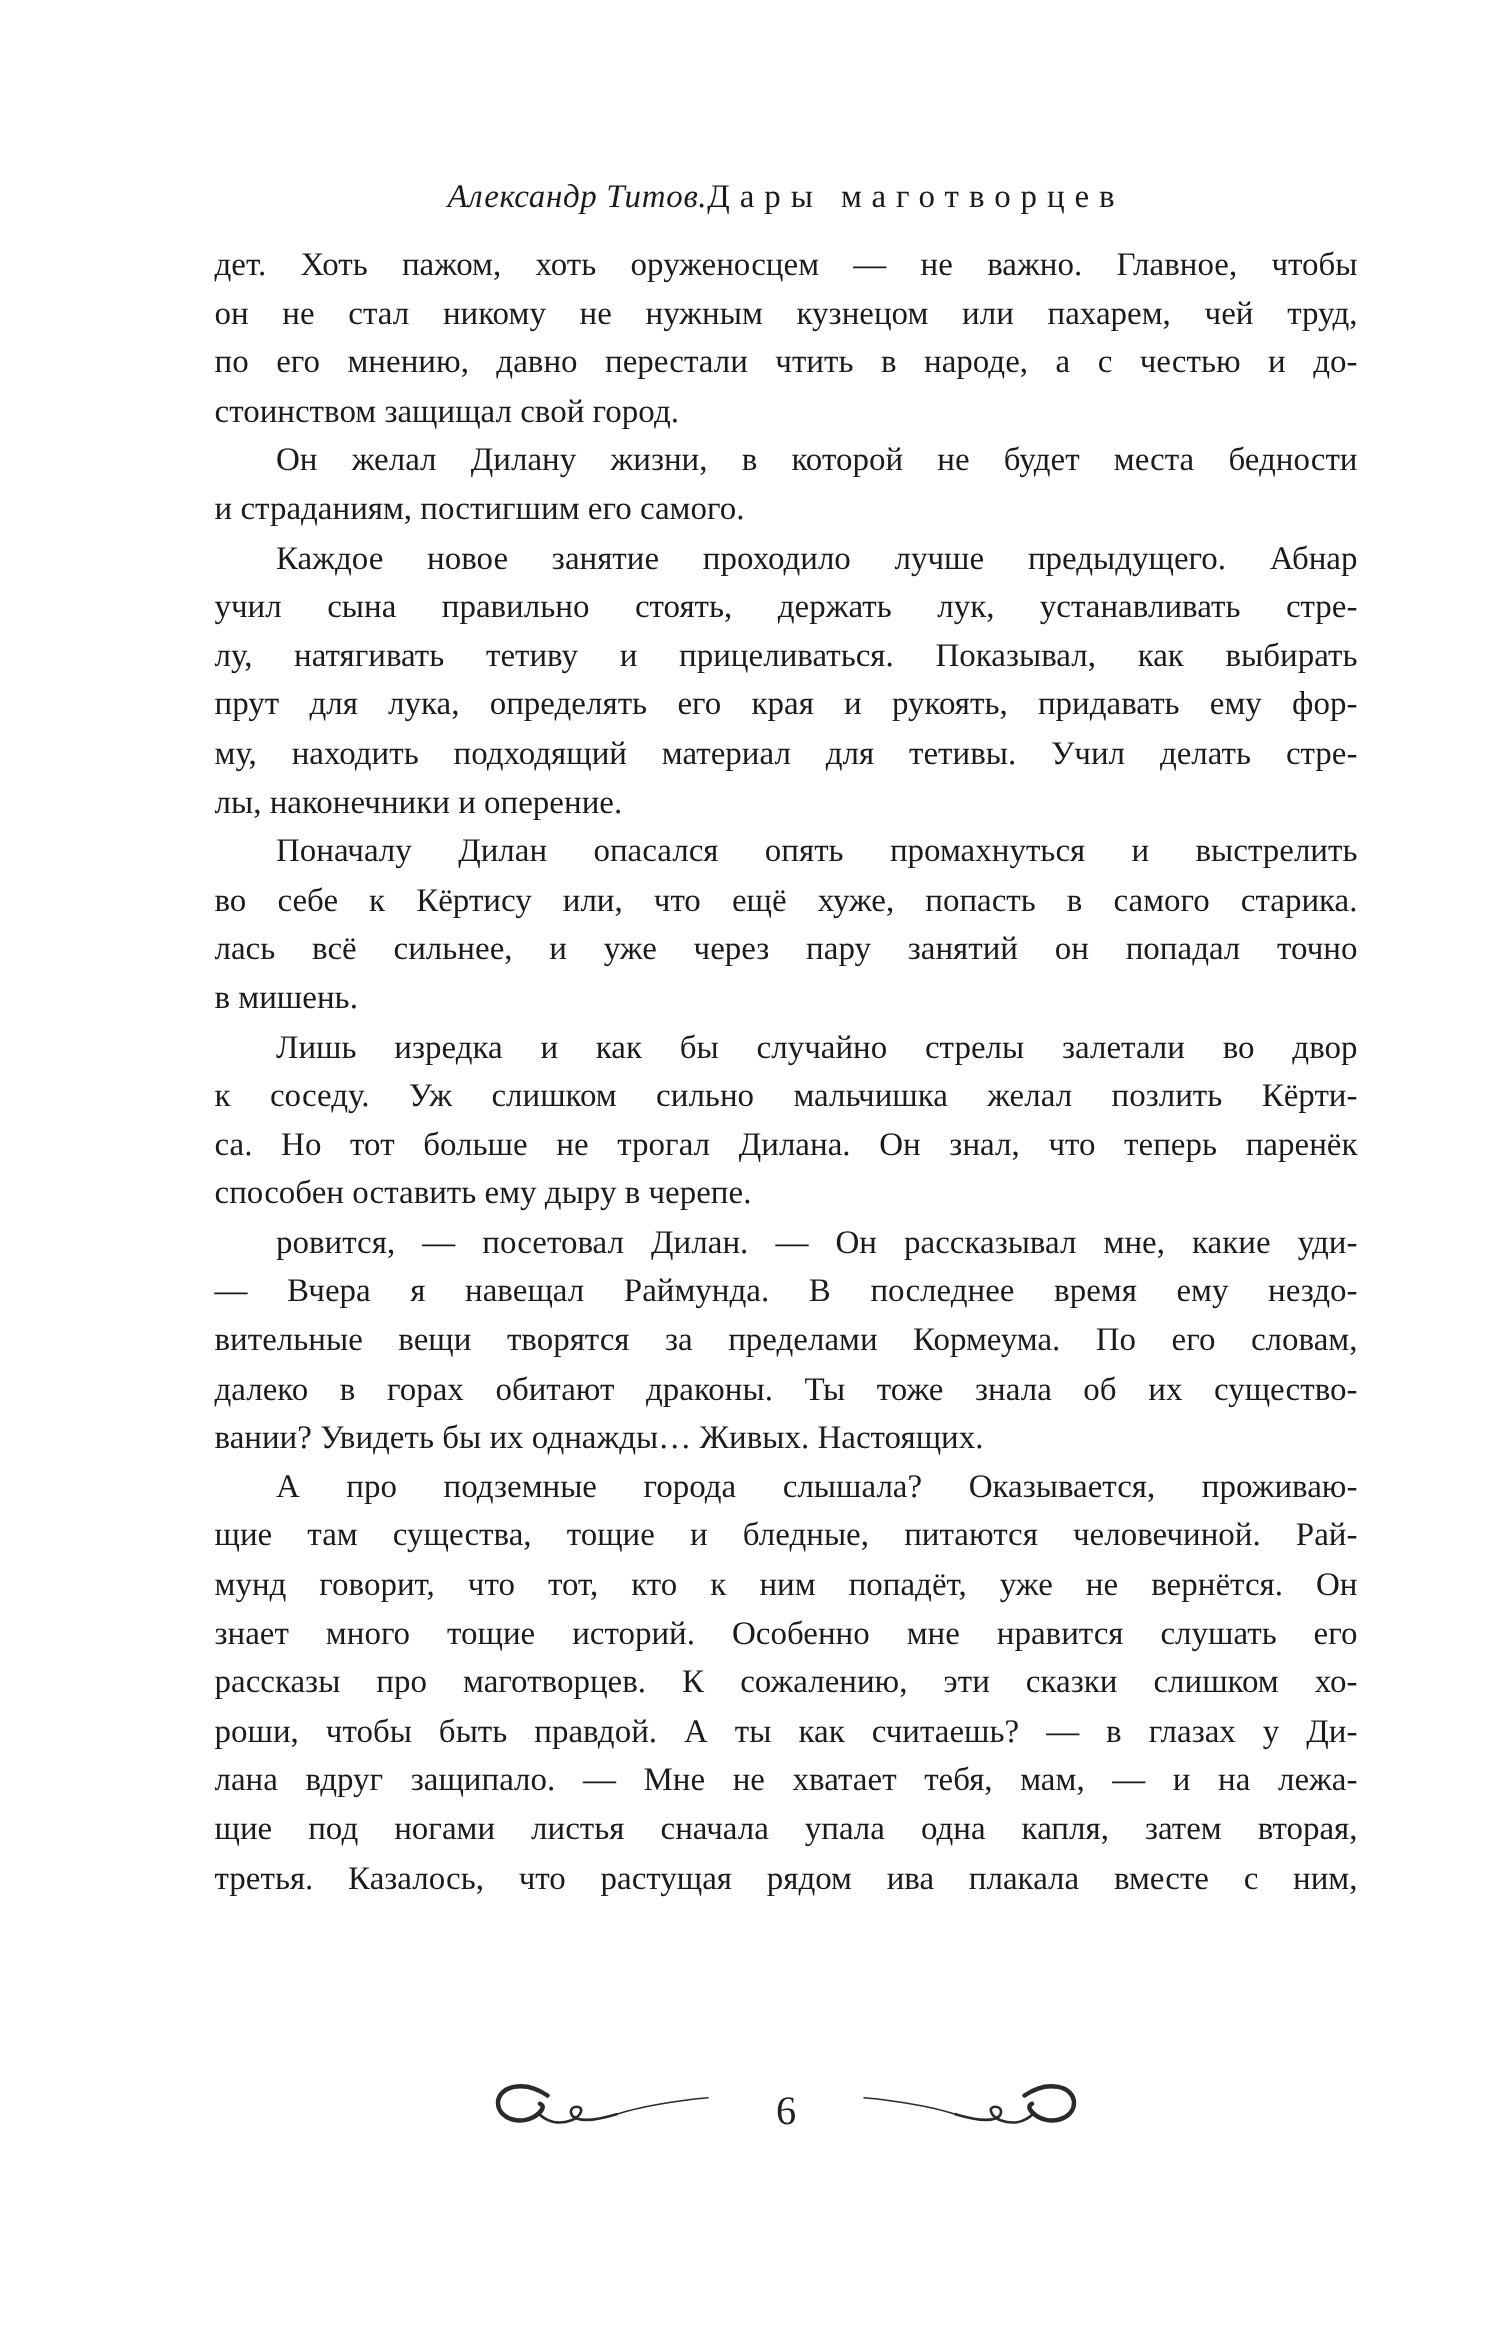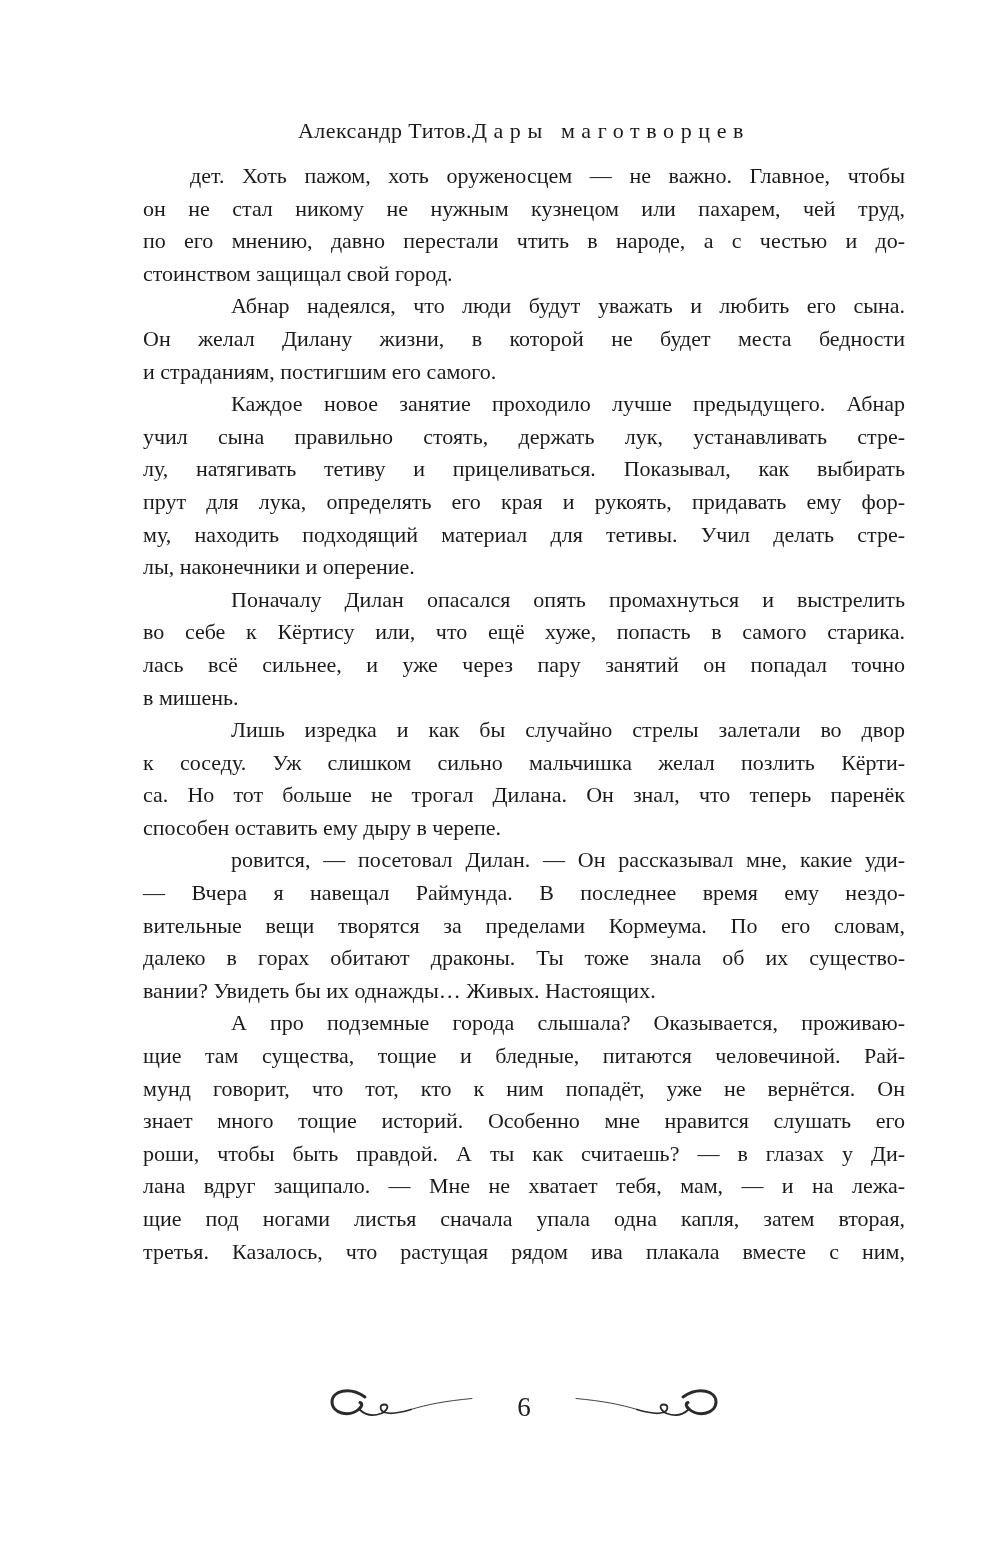--- a/index.html
+++ b/index.html
@@ -21,20 +21,21 @@
     position: absolute;
     top: 117px;
     left: 143px;
     width: 762px;
     text-align: center;
     font-size: 22px;
     line-height: 28px;
     white-space: nowrap;
   }
   .running-head .author {
+    font-style: italic;
     letter-spacing: 0.02em;
   }
   .running-head .title {
     letter-spacing: 0.30em;
   }
   
   .body-text {
     position: absolute;
     top: 160px;
     left: 143px;
@@ -46,21 +47,21 @@
   .para .line {
     text-align: justify;
     text-align-last: justify;
     -moz-text-align-last: justify;
     white-space: normal;
   }
   .para .line.last {
     text-align-last: left;
     -moz-text-align-last: left;
   }
-  .para .line:first-child { padding-left: 41px; margin-left: 47px; }
+  .para .line:first-child { padding-left: 41px; }
   .para.no-indent .line:first-child { padding-left: 0; }
   
   .page-footer {
     position: absolute;
     top: 1381px;
     left: 143px;
     width: 762px;
     height: 52px;
     display: flex;
     align-items: center;
@@ -94,21 +95,20 @@
   </div>
 
   <div class="body-text">
       <div class="para no-indent">
         <div class="line">дет. Хоть пажом, хоть оруженосцем — не важно. Главное, чтобы</div>
         <div class="line">он не стал никому не нужным кузнецом или пахарем, чей труд,</div>
         <div class="line">по его мнению, давно перестали чтить в народе, а с честью и до-</div>
         <div class="line last">стоинством защищал свой город.</div>
       </div>
       <div class="para">
-        <div class="line">Абнар надеялся, что люди будут уважать и любить его сына.</div>
         <div class="line">Он желал Дилану жизни, в которой не будет места бедности</div>
         <div class="line last">и страданиям, постигшим его самого.</div>
       </div>
       <div class="para">
         <div class="line">Каждое новое занятие проходило лучше предыдущего. Абнар</div>
         <div class="line">учил сына правильно стоять, держать лук, устанавливать стре-</div>
         <div class="line">лу, натягивать тетиву и прицеливаться. Показывал, как выбирать</div>
         <div class="line">прут для лука, определять его края и рукоять, придавать ему фор-</div>
         <div class="line">му, находить подходящий материал для тетивы. Учил делать стре-</div>
         <div class="line last">лы, наконечники и оперение.</div>
@@ -130,20 +130,21 @@
         <div class="line">— Вчера я навещал Раймунда. В последнее время ему нездо-</div>
         <div class="line">вительные вещи творятся за пределами Кормеума. По его словам,</div>
         <div class="line">далеко в горах обитают драконы. Ты тоже знала об их существо-</div>
         <div class="line last">вании? Увидеть бы их однажды… Живых. Настоящих.</div>
       </div>
       <div class="para">
         <div class="line">А про подземные города слышала? Оказывается, проживаю-</div>
         <div class="line">щие там существа, тощие и бледные, питаются человечиной. Рай-</div>
         <div class="line">мунд говорит, что тот, кто к ним попадёт, уже не вернётся. Он</div>
         <div class="line">знает много тощие историй. Особенно мне нравится слушать его</div>
+        <div class="line">рассказы про маготворцев. К сожалению, эти сказки слишком хо-</div>
         <div class="line">роши, чтобы быть правдой. А ты как считаешь? — в глазах у Ди-</div>
         <div class="line">лана вдруг защипало. — Мне не хватает тебя, мам, — и на лежа-</div>
         <div class="line">щие под ногами листья сначала упала одна капля, затем вторая,</div>
         <div class="line">третья. Казалось, что растущая рядом ива плакала вместе с ним,</div>
       </div>
     </div>
 
   <div class="page-footer">
     <svg class="flourish left" viewBox="0 0 150 44" xmlns="http://www.w3.org/2000/svg">
       <path d="M40 12 C24 1, 7 6, 7 17 C7 28, 24 33, 34 24 C37.5 21, 37.5 18.5, 35 17.5" stroke-width="3"></path>

